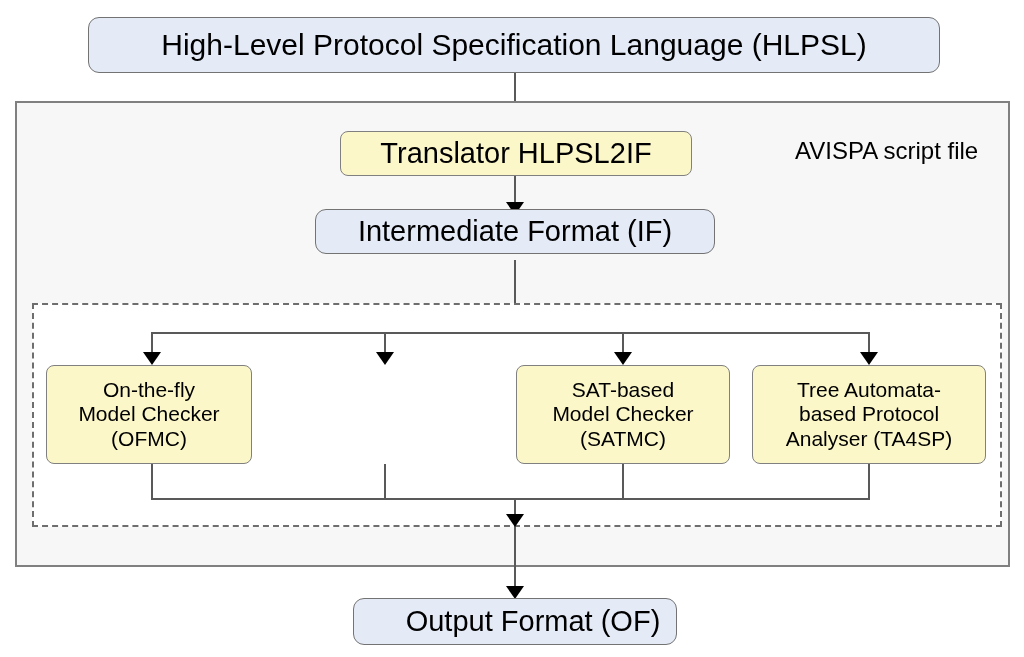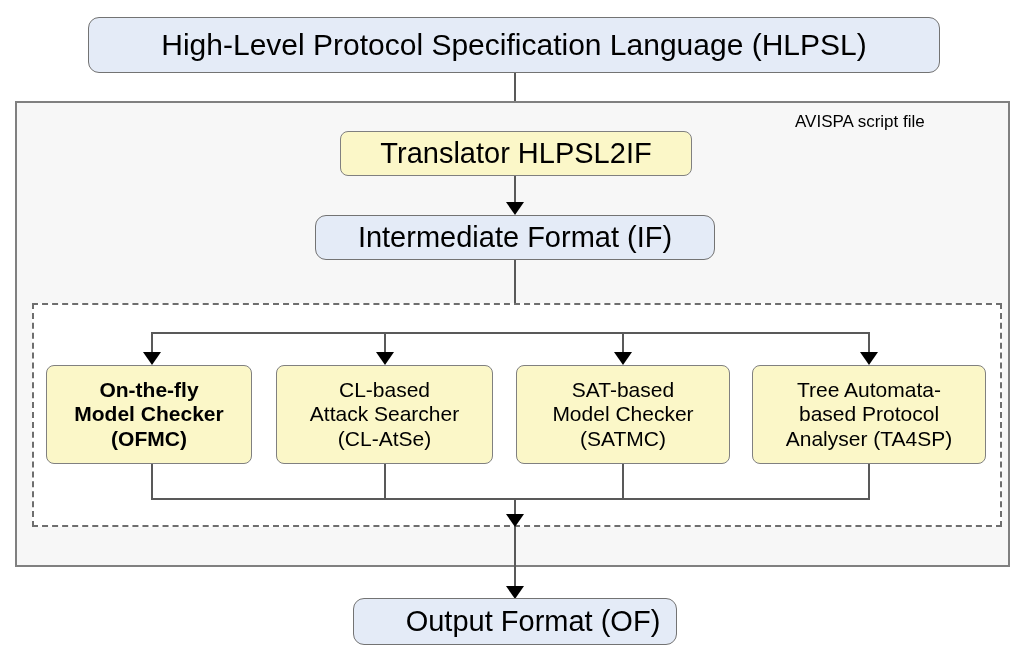--- a/index.html
+++ b/index.html
@@ -76,69 +76,66 @@
     height: 0;
     border-left: 9px solid transparent;
     border-right: 9px solid transparent;
     border-top: 13px solid #000000;
   }
   .t-hlpsl   { font-size: 30px; }
   .t-trans   { font-size: 29px; }
   .t-if      { font-size: 29px; }
   .t-of      { font-size: 29px; padding-left: 36px; }
   .t-backend { font-size: 21px; }
-  .t-avispa  { font-size: 17px; }
+  .t-avispa  { font-size: 24px; margin-top: 25px; }
 </style>
 </head>
 <body>
 
 <div id="canvas">
 
   <div class="node node-blue t-hlpsl" style="left:88px; top:17px; width:852px; height:56px;">High-Level Protocol Specification Language (HLPSL)</div>
 
   <div class="vline" style="left:514px; top:73px; height:48px;"></div>
   <div class="arrowhead" style="left:506px; top:118px;"></div>
 
   <div class="container-box" style="left:15px; top:101px; width:995px; height:466px;"></div>
 
   <div class="container-label t-avispa" style="left:795px; top:112px;">AVISPA script file</div>
 
   <div class="node node-yellow t-trans" style="left:340px; top:131px; width:352px; height:45px;">Translator HLPSL2IF</div>
 
   <div class="vline" style="left:514px; top:176px; height:29px;"></div>
   <div class="arrowhead" style="left:506px; top:202px;"></div>
 
-  <div class="node node-blue t-if" style="left:315px; top:215px; width:400px; height:45px;">Intermediate Format (IF)</div>
+  <div class="node node-blue t-if" style="left:315px; top:209px; width:400px; height:45px;">Intermediate Format (IF)</div>
 
   <div class="vline" style="left:514px; top:260px; height:72px;"></div>
   <div class="arrowhead" style="left:506px; top:319px;"></div>
 
   <div class="dashed-box" style="left:32px; top:303px; width:970px; height:224px;"></div>
 
   <div class="hline" style="left:151px; top:332px; width:718px;"></div>
 
   <div class="vline" style="left:151px; top:332px; height:26px;"></div>
   <div class="arrowhead" style="left:143px; top:352px;"></div>
 
   <div class="vline" style="left:384px; top:332px; height:26px;"></div>
   <div class="arrowhead" style="left:376px; top:352px;"></div>
 
   <div class="vline" style="left:622px; top:332px; height:26px;"></div>
   <div class="arrowhead" style="left:614px; top:352px;"></div>
 
   <div class="vline" style="left:868px; top:332px; height:26px;"></div>
   <div class="arrowhead" style="left:860px; top:352px;"></div>
 
-  <div class="node node-yellow t-backend" style="left:46px; top:365px; width:206px; height:99px;font-weight:bold;">On-the-fly
+  <div class="node node-yellow t-backend" style="left:46px; top:365px; width:206px; height:99px;">On-the-fly
 Model Checker
 (OFMC)</div>
 
-  <div class="node node-yellow t-backend" style="left:276px; top:365px; width:217px; height:99px;">CL-based
-Attack Searcher
-(CL-AtSe)</div>
 
   <div class="node node-yellow t-backend" style="left:516px; top:365px; width:214px; height:99px;">SAT-based
 Model Checker
 (SATMC)</div>
 
   <div class="node node-yellow t-backend" style="left:752px; top:365px; width:234px; height:99px;">Tree Automata-
 based Protocol
 Analyser (TA4SP)</div>
 
   <div class="vline" style="left:151px; top:464px; height:36px;"></div>

